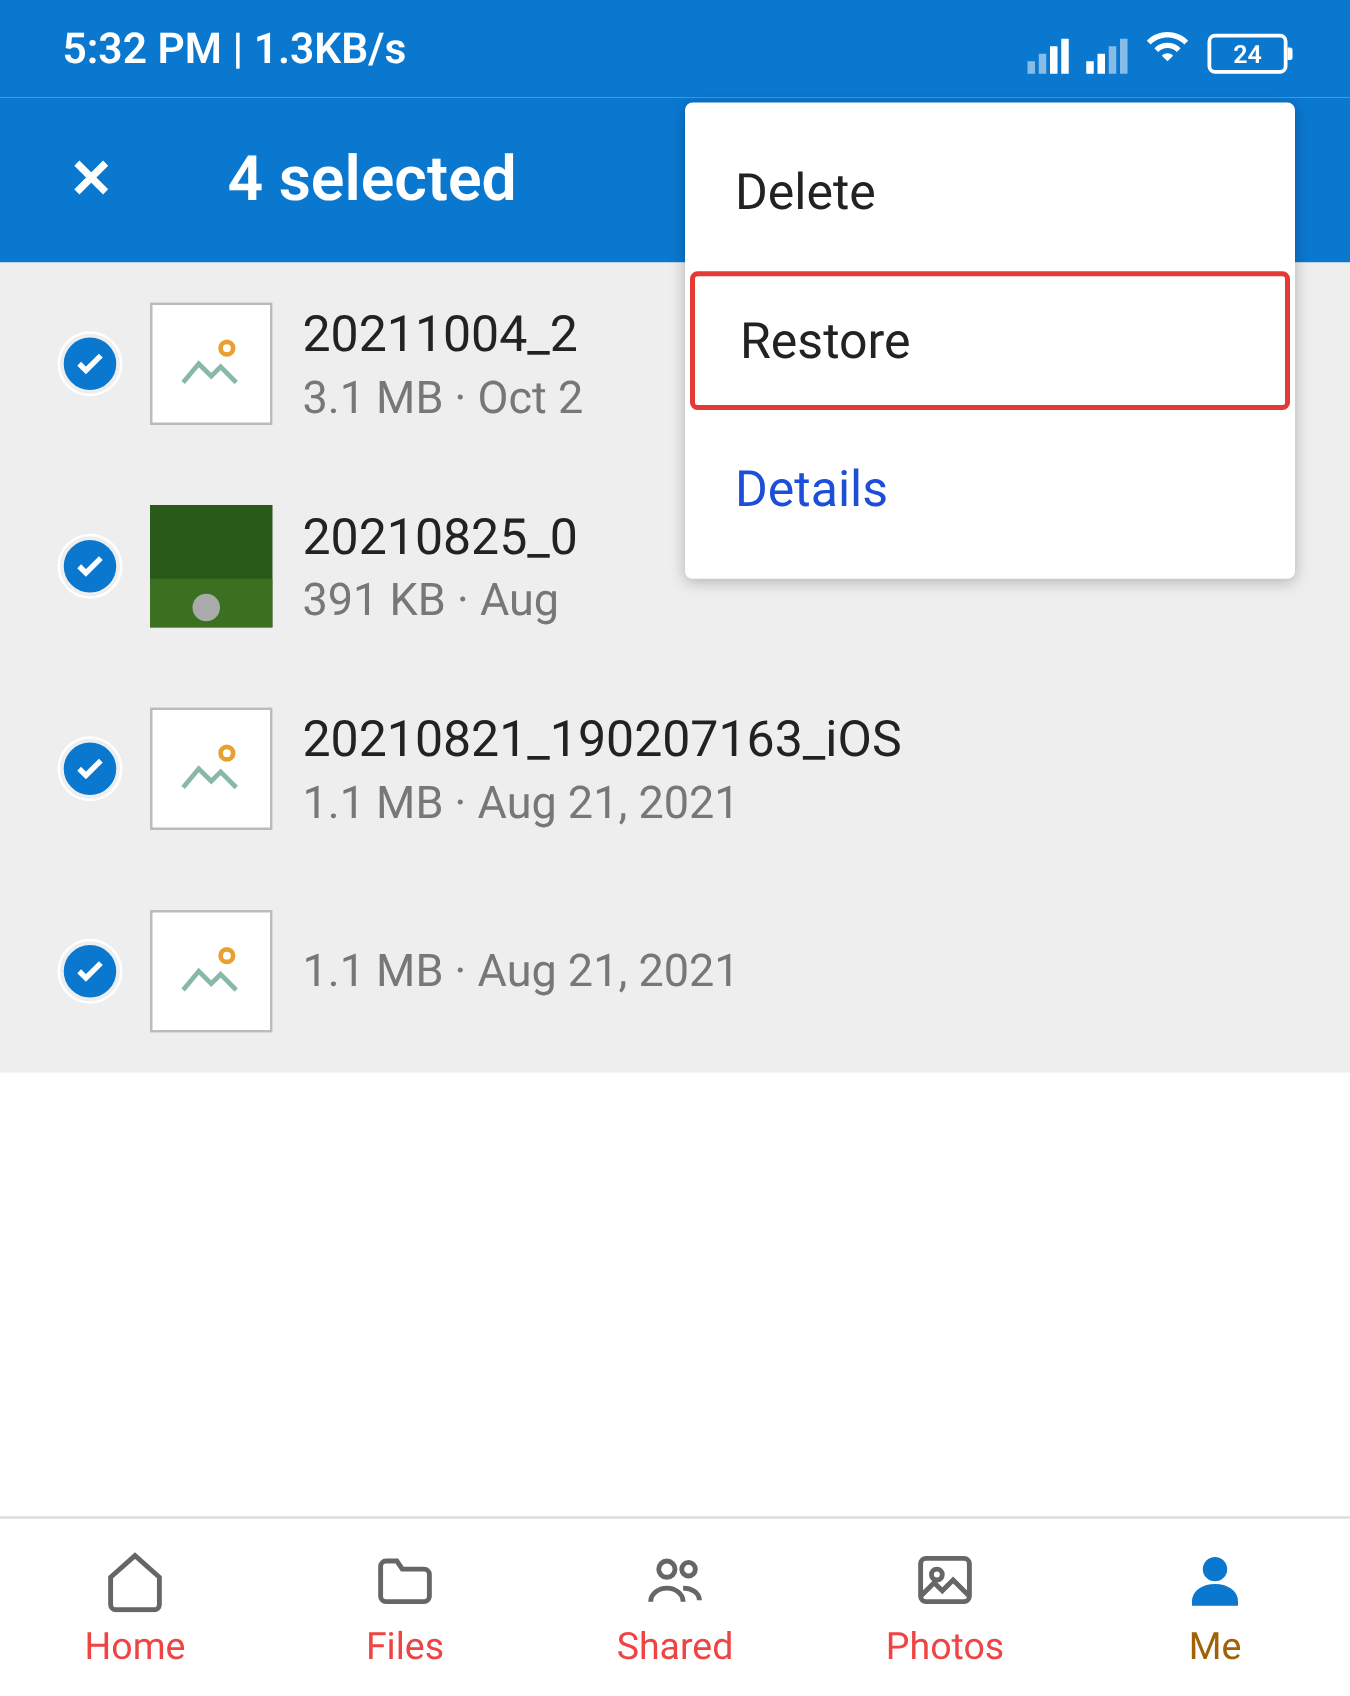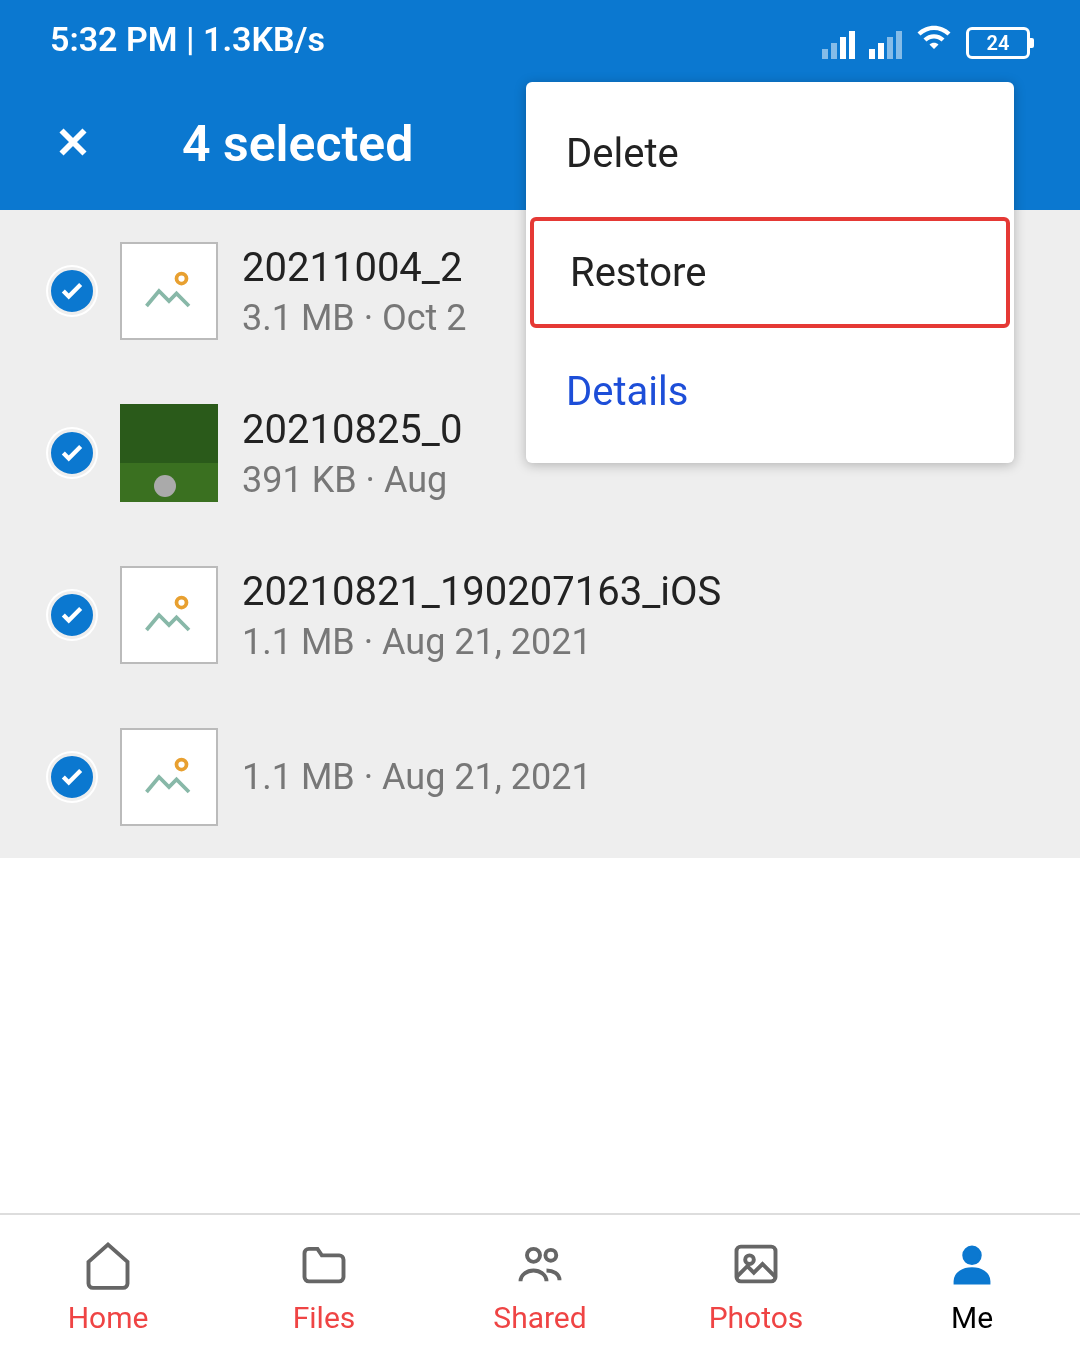--- a/index.html
+++ b/index.html
@@ -174,21 +174,21 @@
     }
     .file-meta {
       font-size: 36px;
       color: #777;
       white-space: nowrap;
       overflow: hidden;
     }
     .context-menu {
       position: absolute;
       top: 82px;
-      right: 66px;
+      right: 44px;
       width: 488px;
       background: #fff;
       box-shadow: 0 2px 12px rgba(0,0,0,0.25);
       border-radius: 6px;
       padding: 12px 0;
       z-index: 100;
     }
     .menu-item {
       padding: 36px 40px;
       font-size: 40px;
@@ -226,21 +226,21 @@
     }
     .nav-icon svg {
       width: 52px;
       height: 52px;
     }
     .nav-label {
       font-size: 30px;
       color: #ef4444;
     }
     .nav-item.active .nav-label {
-      color: #000000;
+      color: #a16207;
     }
     .nav-item.active svg {
       fill: #0b78d0;
       stroke: #0b78d0;
     }
   </style>
 </head>
 <body>
 
 <div class="status-bar">

